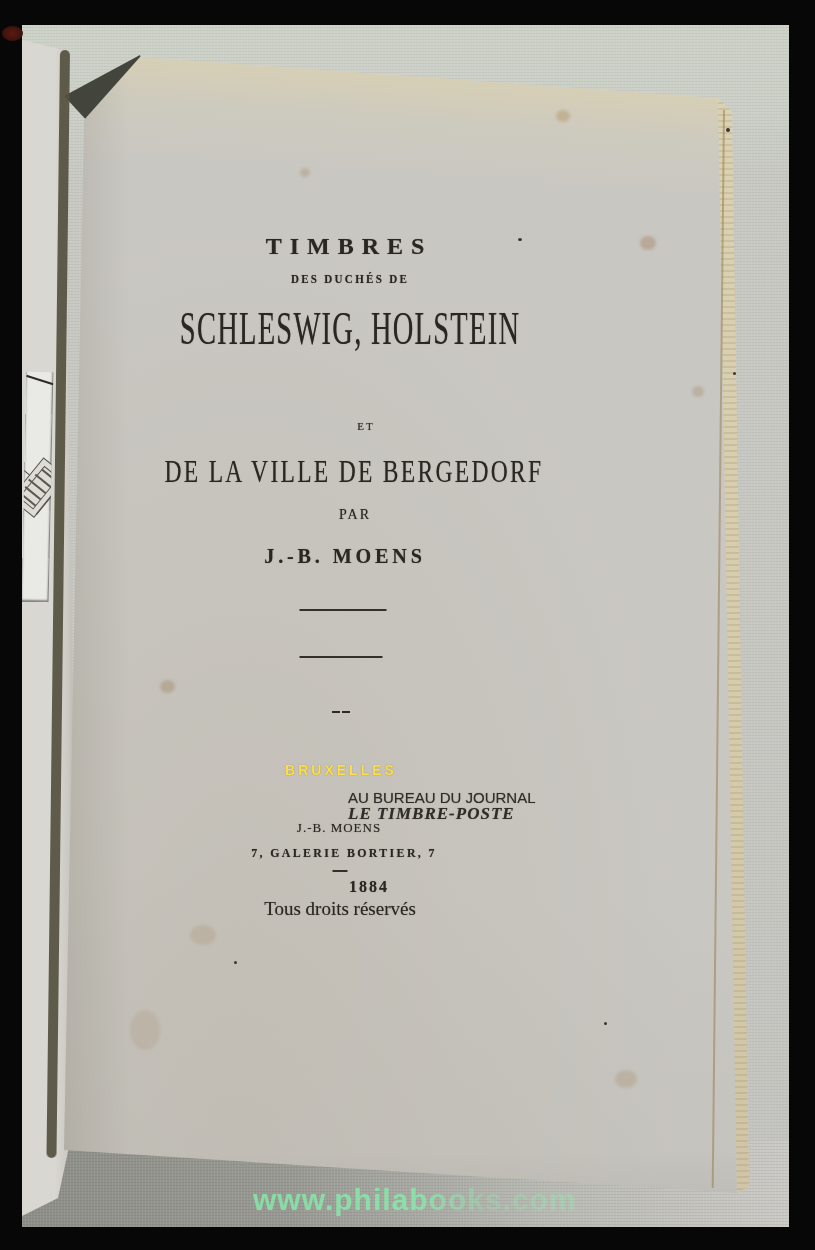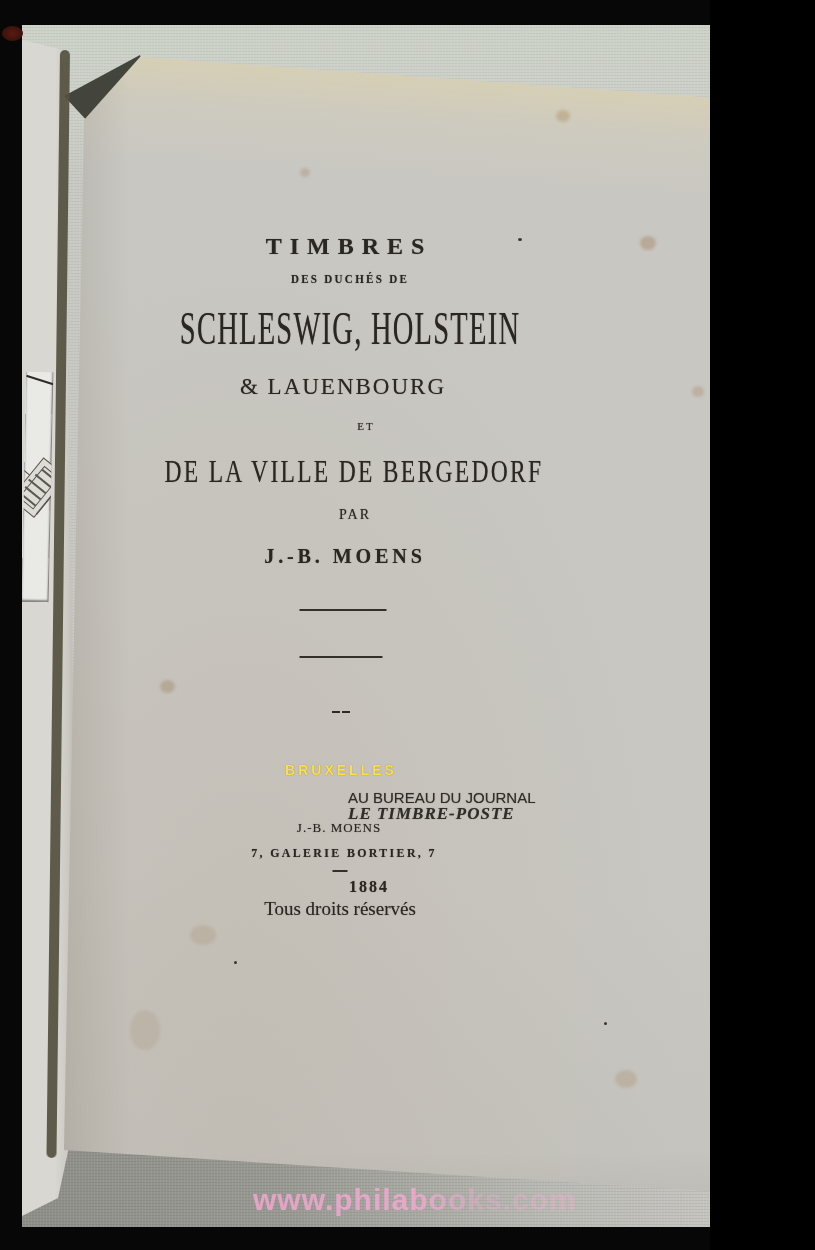--- a/index.html
+++ b/index.html
@@ -1,17 +1,17 @@
 <!DOCTYPE html>
 <html><head>
 <meta charset="utf-8">
 <style>
   html,body{margin:0;padding:0;background:#000;}
   #canvas{
-    position:relative;width:710px;height:1250px;overflow:hidden;
+    position:relative;width:815px;height:1250px;overflow:hidden;
     background:#070707;
     font-family:"Liberation Serif", serif;
   }
   #canvas *{position:absolute;box-sizing:border-box;}
 
   
   .fabric{
     left:22px;top:25px;width:768px;height:1203px;
     background:
       repeating-linear-gradient(90deg, rgba(255,255,255,.06) 0 1px, rgba(0,0,0,0) 1px 3px),
@@ -126,21 +126,21 @@
   }
 
   
   .fox{z-index:5;border-radius:50%;filter:blur(1.5px);}
   .speck{z-index:6;border-radius:50%;background:#3a342b;}
 
   
   .watermark{
     left:253px;top:1183px;z-index:8;
     font-family:"Liberation Sans",sans-serif;font-weight:bold;
-    font-size:30px;letter-spacing:1px;color:#f9a8d4;opacity:.78;
+    font-size:30px;letter-spacing:1px;color:#86efac;opacity:.78;
     -webkit-mask-image:linear-gradient(90deg,#000 50%,rgba(0,0,0,.35) 72%,rgba(0,0,0,.5) 100%);
     mask-image:linear-gradient(90deg,#000 50%,rgba(0,0,0,.35) 72%,rgba(0,0,0,.5) 100%);
   }
 </style>
 </head>
 <body>
 
 <div id="canvas">
 
   <div class="fabric"></div>
@@ -164,21 +164,20 @@
   <div class="fox" style="left:130px;top:1010px;width:30px;height:40px;background:rgba(150,115,70,.14);"></div>
   <div class="speck" style="left:518px;top:238px;width:4px;height:3px;"></div>
   <div class="speck" style="left:726px;top:128px;width:4px;height:4px;"></div>
   <div class="speck" style="left:733px;top:372px;width:3px;height:3px;"></div>
   <div class="speck" style="left:234px;top:961px;width:3px;height:3px;"></div>
   <div class="speck" style="left:604px;top:1022px;width:3px;height:3px;"></div>
 
   <div class="line serif series">TIMBRES</div>
   <div class="line serif series-sub">DES DUCHÉS DE</div>
   <div class="line serif title1">SCHLESWIG, HOLSTEIN</div>
-  <div class="line serif title2">&amp; LAUENBOURG</div>
   <div class="line serif connector">ET</div>
   <div class="line serif title3">DE LA VILLE DE BERGEDORF</div>
   <div class="line serif byline">PAR</div>
   <div class="line serif author">J.-B. MOENS</div>
 
   <div class="rule rule1"></div>
   <div class="rule rule2"></div>
   <div class="dash"></div>
 
   <div class="line sans imprint-city">BRUXELLES</div>

